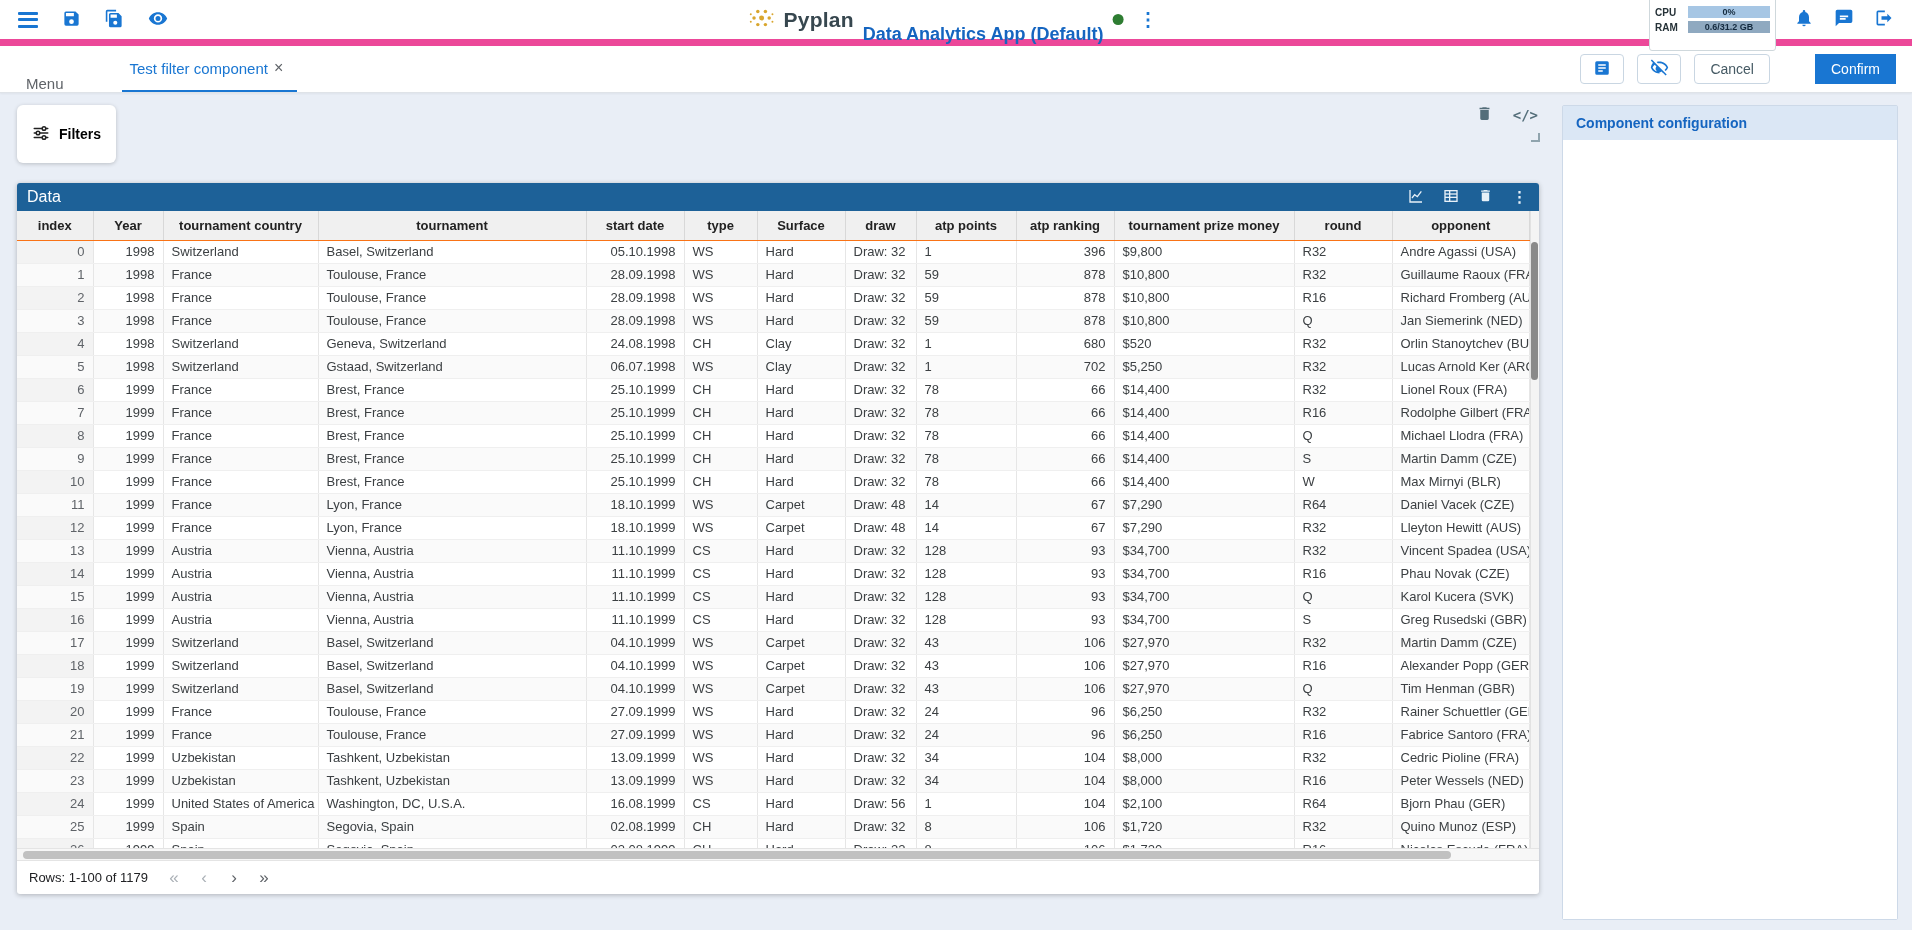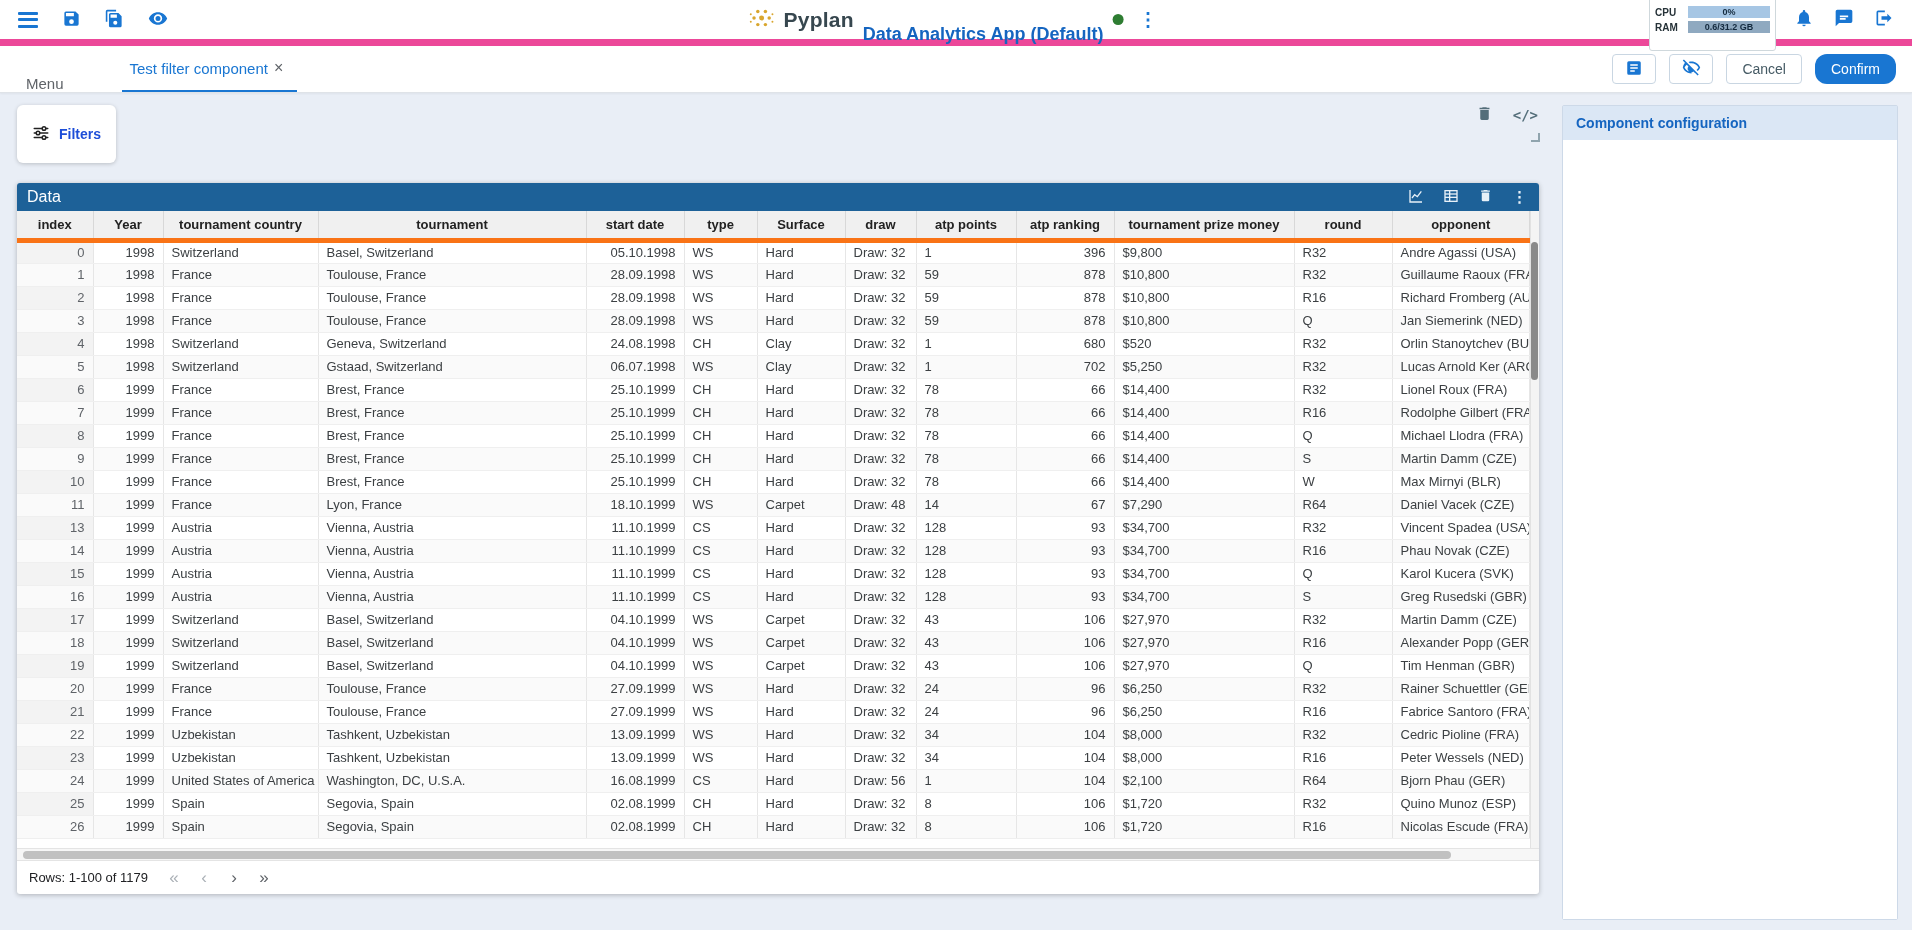--- a/index.html
+++ b/index.html
@@ -50,48 +50,48 @@
     margin-right:58px;cursor:pointer;}
   .tab-active{display:flex;align-items:center;font-size:15px;
     color:var(--accent);border-bottom:2px solid var(--accent);padding:0 8px;cursor:pointer;}
   .tab-close{color:#5f6368;font-size:16px;background:none;border:none;line-height:1;}
   .tabs-actions{margin-left:auto;display:flex;align-items:center;gap:13px;}
   .tool-btn{width:44px;height:30px;border:1px solid #c9d6e2;border-radius:4px;
     background:#fff;color:var(--accent);display:flex;align-items:center;justify-content:center;}
   .btn-cancel{height:30px;padding:0 15px;border:1px solid #c9d6e2;background:#fff;
     color:#455a64;border-radius:4px;font-size:14px;}
   .btn-confirm{height:30px;padding:0 16px;background:var(--accent);color:#fff;
-    border:none;border-radius:12px;font-size:14px;}
+    border:none;border-radius:0;font-size:14px;margin-left:32px;}
 
   
   .content{display:flex;height:837px;}
   .canvas{flex:1;position:relative;}
   .canvas-toolbar{position:absolute;top:10px;right:14px;display:flex;gap:16px;
     color:#546e7a;align-items:center;}
   .canvas-toolbar .icon-btn{color:#546e7a;}
   .code-glyph{font-size:14px;font-weight:bold;font-family:"DejaVu Sans Mono",monospace;}
   .resize-corner{position:absolute;top:40px;right:14px;width:9px;height:9px;
     border-right:2px solid #90a4ae;border-bottom:2px solid #90a4ae;}
   .filters-card{position:absolute;top:12px;left:17px;height:58px;background:#fff;
     border-radius:6px;box-shadow:0 1px 4px rgba(0,0,0,.2);padding:0 15px;
-    display:flex;align-items:center;gap:9px;font-size:14px;font-weight:bold;color:#1d4ed8;cursor:pointer;}
+    display:flex;align-items:center;gap:9px;font-size:14px;font-weight:bold;color:#000000;cursor:pointer;}
   .filters-card svg{color:#212121;}
 
   
   .data-panel{position:absolute;left:17px;top:90px;width:1522px;background:#fff;
     border-radius:3px;box-shadow:0 1px 5px rgba(0,0,0,.25);display:flex;flex-direction:column;}
   .dp-header{height:28px;background:var(--panel-header);color:#fff;display:flex;
     align-items:center;padding:0 10px;border-radius:3px 3px 0 0;}
   .dp-title{font-size:16px;}
   .dp-icons{margin-left:auto;display:flex;gap:15px;align-items:center;color:#e8f1f8;}
   .dp-icons .icon-btn{color:#e8f1f8;}
   .dp-body{position:relative;height:637px;overflow:hidden;}
   table{border-collapse:collapse;table-layout:fixed;width:1513px;}
   th{height:29px;background:#f0f0f0;font-size:13px;font-weight:bold;color:#222;
-    border-right:1px solid #d8d8d8;border-bottom:5px solid #f97316;
+    border-right:1px solid #d8d8d8;border-bottom:1px solid #f97316;
     padding:0 6px;text-align:center;white-space:nowrap;overflow:hidden;cursor:pointer;}
   td{height:23px;font-size:13px;color:#3c4043;padding:0 8px;
     border-right:1px solid #e6e6e6;border-bottom:1px solid #efefef;
     white-space:nowrap;overflow:hidden;}
   tbody tr:nth-child(even) td{background:#fafafa;}
   td.idx{background:#f3f3f3;color:#5f6368;}
   .al-right{text-align:right;}
   .al-left{text-align:left;}
   .vscroll{position:absolute;top:0;right:0;width:9px;height:100%;
     background:#f4f4f4;border-left:1px solid #e2e2e2;}
@@ -512,20 +512,35 @@
                 <td class="al-left">WS</td>
                 <td class="al-left">Carpet</td>
                 <td class="al-left">Draw: 48</td>
                 <td class="al-left">14</td>
                 <td class="al-right">67</td>
                 <td class="al-left">$7,290</td>
                 <td class="al-left">R64</td>
                 <td class="al-left">Daniel Vacek (CZE)</td>
               </tr>
               <tr>
+                <td class="al-right idx">12</td>
+                <td class="al-right">1999</td>
+                <td class="al-left">France</td>
+                <td class="al-left">Lyon, France</td>
+                <td class="al-right">18.10.1999</td>
+                <td class="al-left">WS</td>
+                <td class="al-left">Carpet</td>
+                <td class="al-left">Draw: 48</td>
+                <td class="al-left">14</td>
+                <td class="al-right">67</td>
+                <td class="al-left">$7,290</td>
+                <td class="al-left">R32</td>
+                <td class="al-left">Lleyton Hewitt (AUS)</td>
+              </tr>
+              <tr>
                 <td class="al-right idx">13</td>
                 <td class="al-right">1999</td>
                 <td class="al-left">Austria</td>
                 <td class="al-left">Vienna, Austria</td>
                 <td class="al-right">11.10.1999</td>
                 <td class="al-left">CS</td>
                 <td class="al-left">Hard</td>
                 <td class="al-left">Draw: 32</td>
                 <td class="al-left">128</td>
                 <td class="al-right">93</td>

